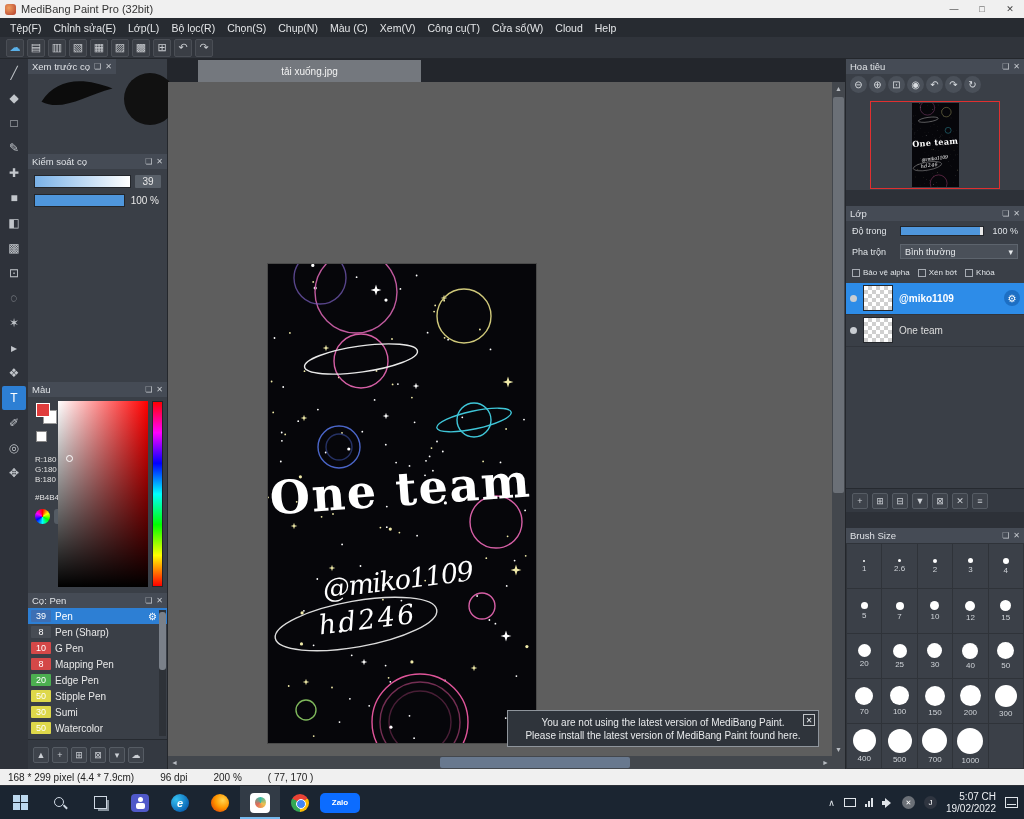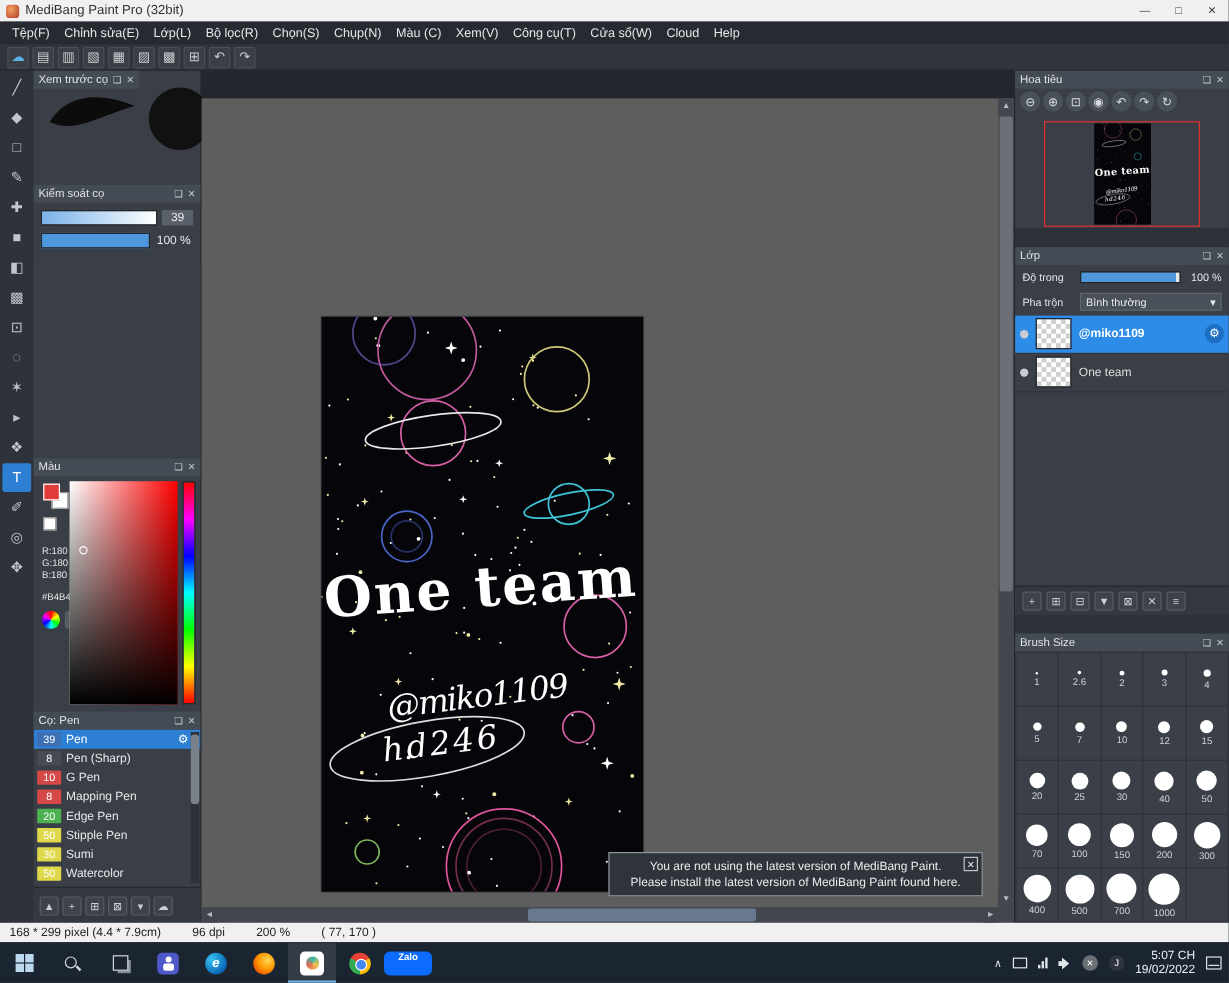--- a/index.html
+++ b/index.html
@@ -135,21 +135,21 @@
 .tv-ico{width:13px;height:13px;border:1.5px solid #cfd8e3;box-shadow:3px 3px 0 -1px rgba(207,216,227,.6)}
 .teams-ico{position:relative;width:18px;height:18px;border-radius:4px;background:#5059c9}
 .teams-ico::before{content:"";position:absolute;left:7px;top:3px;width:5px;height:5px;border-radius:50%;background:#fff}
 .teams-ico::after{content:"";position:absolute;left:5px;top:9px;width:9px;height:6px;border-radius:2px;background:#fff}
 .edge-ico{width:18px;height:18px;border-radius:50%;background:radial-gradient(circle at 30% 30%,#35c1f1,#0a64b4 75%);color:#fff;font-size:11px;font-weight:bold;font-style:italic;display:flex;align-items:center;justify-content:center}
 .ff-ico{width:18px;height:18px;border-radius:50%;background:radial-gradient(circle at 65% 35%,#ffd54f,#ff9800 45%,#e65100 80%)}
 .mb-ico{width:20px;height:20px;border-radius:4px;background:#fff;display:flex;align-items:center;justify-content:center}
 .mb-inner{width:11px;height:11px;border-radius:50%;background:conic-gradient(#35b8a5,#f2c14e,#e06a5a,#35b8a5)}
 .chrome-ico{position:relative;width:18px;height:18px;border-radius:50%;background:conic-gradient(from -60deg,#ea4335 0 120deg,#fbbc05 0 240deg,#34a853 0 360deg)}
 .chrome-ico::after{content:"";position:absolute;left:5px;top:5px;width:8px;height:8px;border-radius:50%;background:#4285f4;border:1.5px solid #fff}
-.zalo-ico{height:20px;padding:0 12px;border-radius:5px;background:#0b6cff;color:#fff;font-size:8px;font-weight:bold;display:flex;align-items:flex-start}
+.zalo-ico{height:20px;padding:0 12px;border-radius:5px;background:#0b6cff;color:#fff;font-size:8px;font-weight:bold;display:flex;align-items:center}
 .tray{margin-left:auto;display:flex;align-items:center;gap:9px;padding-right:6px;color:#dfe4e9}
 .trayglyph{font-size:9px}
 .disp-ico{width:12px;height:9px;border:1px solid #dfe4e9;display:block}
 .net-ico{display:flex;align-items:flex-end;gap:1px;height:9px}
 .net-ico i{width:2px;background:#dfe4e9;display:block}
 .net-ico i:nth-child(1){height:3px}.net-ico i:nth-child(2){height:6px}.net-ico i:nth-child(3){height:9px}
 .vol-ico{position:relative;width:11px;height:10px}
 .vol-ico::before{content:"";position:absolute;left:0;top:3px;width:3px;height:4px;background:#dfe4e9}
 .vol-ico::after{content:"";position:absolute;left:3px;top:0;border-top:5px solid transparent;border-bottom:5px solid transparent;border-left:6px solid #dfe4e9}
 .xbadge{width:13px;height:13px;border-radius:50%;background:#6b7077;color:#fff;font-size:7px;display:flex;align-items:center;justify-content:center}
@@ -332,20 +332,23 @@
         <div class="ltool">+</div>
         <div class="ltool">⊞</div>
         <div class="ltool">⊠</div>
         <div class="ltool">▾</div>
         <div class="ltool">☁</div>
       </div>
   </div>
 
   <div class="canvas-col">
     <div class="tabbar">
+      <div class="tab active">
+        <span>tải xuống.jpg</span>
+      </div>
     </div>
     <div class="viewport">
 
       <div class="artwork">
         <svg viewBox="0 0 268 479">
           <rect width="268" height="479" fill="#06060a"></rect>
           <g class="stars-group">
               <circle cx="131.4" cy="268.6" r="0.9" fill="#efe9a8"></circle>
               <circle cx="118.8" cy="242.6" r="0.9" fill="#ffffff"></circle>
               <circle cx="158.0" cy="196.8" r="0.9" fill="#ffffff"></circle>
@@ -678,20 +681,34 @@
         <div class="lslider"></div>
         <span class="lval">100 %</span>
       </div>
       <div class="lrow h22">
         <span class="llabel">Pha trộn</span>
         <div class="ldrop">
           <span class="dtext">Bình thường</span>
           <span>▾</span>
         </div>
       </div>
+      <div class="lrow h20" style="gap:8px">
+        <span class="lcheck">
+            <span class="cbox"></span>
+            <span>Bảo vệ alpha</span>
+          </span>
+        <span class="lcheck">
+            <span class="cbox"></span>
+            <span>Xén bớt</span>
+          </span>
+        <span class="lcheck">
+            <span class="cbox"></span>
+            <span>Khóa</span>
+          </span>
+      </div>
       <div class="layer-list">
           <div class="layer-row sel">
             <span class="eye-dot"></span>
             <span class="lthumb"></span>
             <span class="layer-name" style="font-weight: bold;">@miko1109</span>
             <span class="lgear">⚙</span>
           </div>
           <div class="layer-row">
             <span class="eye-dot"></span>
             <span class="lthumb"></span>

